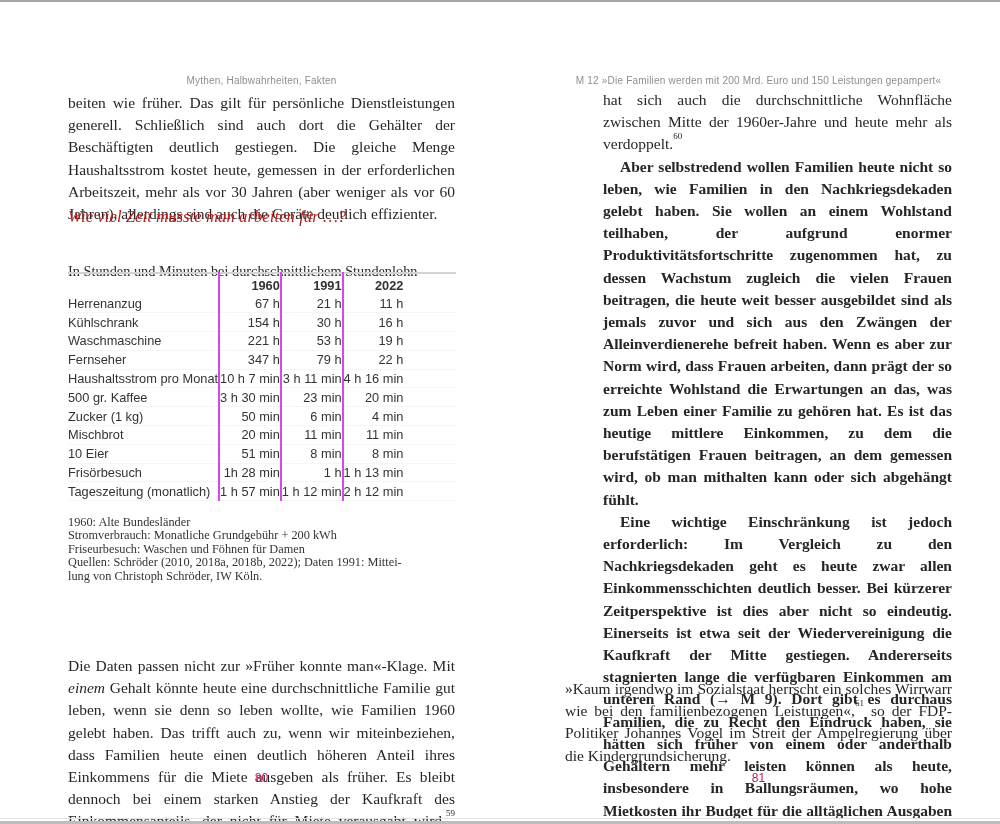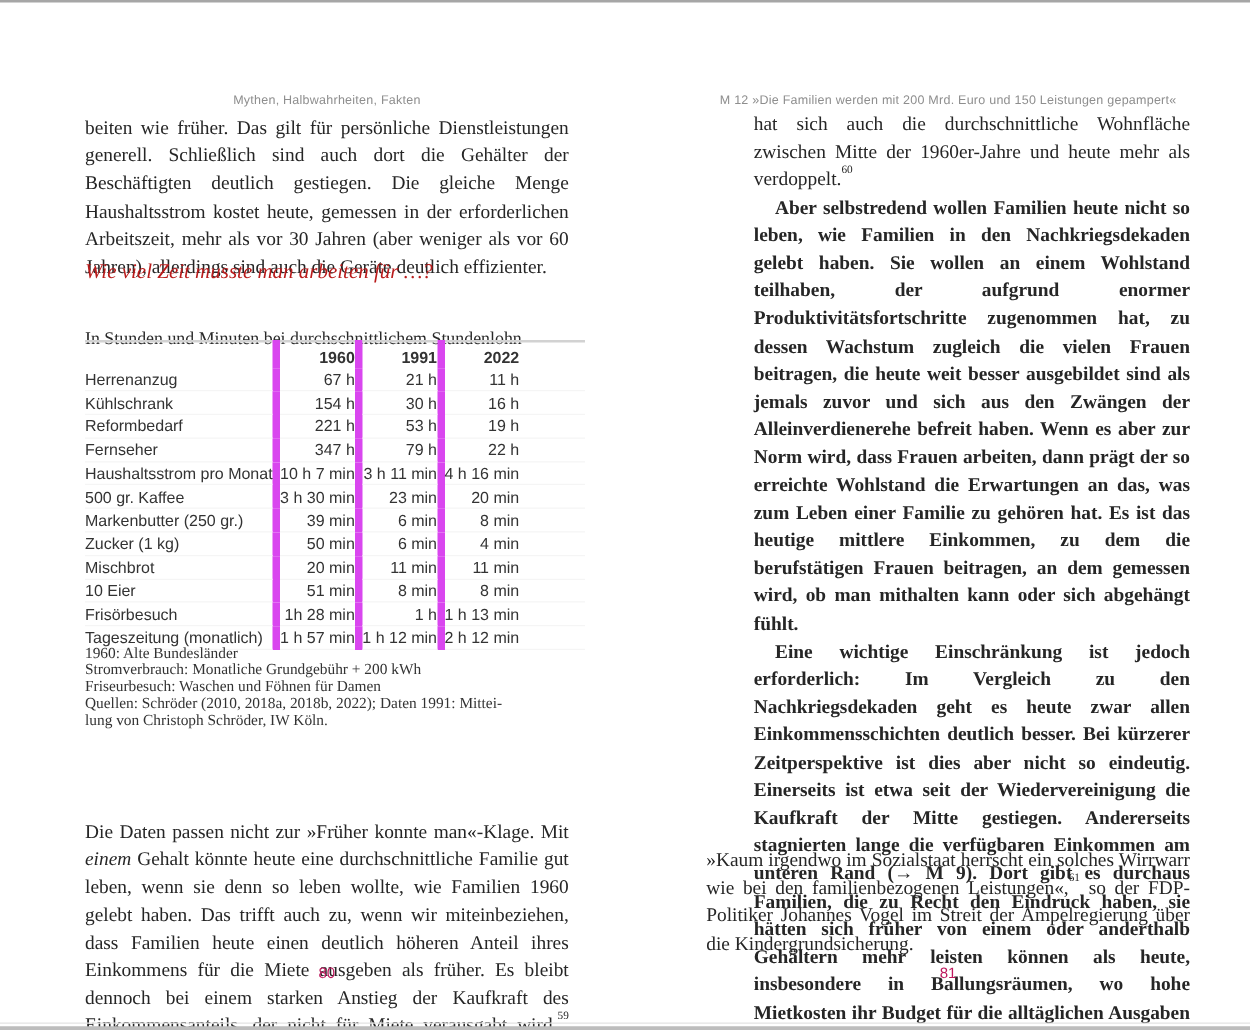--- a/index.html
+++ b/index.html
@@ -36,21 +36,21 @@
   .table-caption{top:241px;font-size:14.3px;color:#2a2a2a;}
   table.time-table{
     top:272px;position:absolute;width:100%;
     border-collapse:collapse;border-top:2px solid #d2d2d2;
     font-family:"Liberation Sans","DejaVu Sans",sans-serif;
     font-size:12.8px;color:#333;table-layout:auto;
   }
   table.time-table th{font-weight:bold;text-align:right;padding:3.5px 0 2px 0;white-space:nowrap;}
   table.time-table th:first-child{text-align:left;}
   table.time-table td{padding:1.4px 0;white-space:nowrap;}
-  table.time-table td.val,table.time-table th.val{text-align:right;border-left:6px solid #d946ef;}
+  table.time-table td.val,table.time-table th.val{text-align:right;border-left:2px solid #d946ef;}
   table.time-table tbody tr{border-bottom:1px solid #f5f5f5;}
   table.time-table td:last-child,table.time-table th:last-child{padding-right:53px;}
   col.c1960{width:62px;} col.c1991{width:64px;} col.c2022{width:113px;}
   .notes{top:494px;font-size:12.3px;line-height:13.4px;color:#333;}
   .para-top{top:92px;}
   .para-bottom{top:617px;margin-top:38px;}
   .flow{top:89px;margin-left:38px;}
   .m12{top:563px;font-family:"Liberation Sans","DejaVu Sans",sans-serif;color:#141414;}
   .m12 .m12-label,.m12 .m12-line{
     font-size:18.5px;font-weight:700;line-height:31.5px;
@@ -94,21 +94,21 @@
           <td class="val">21 h</td>
           <td class="val">11 h</td>
         </tr>
         <tr>
           <td>Kühlschrank</td>
           <td class="val">154 h</td>
           <td class="val">30 h</td>
           <td class="val">16 h</td>
         </tr>
         <tr>
-          <td>Reformbedarf</td>
+          <td>Waschmaschine</td>
           <td class="val">221 h</td>
           <td class="val">53 h</td>
           <td class="val">19 h</td>
         </tr>
         <tr>
           <td>Fernseher</td>
           <td class="val">347 h</td>
           <td class="val">79 h</td>
           <td class="val">22 h</td>
         </tr>
@@ -116,26 +116,20 @@
           <td>Haushaltsstrom pro Monat</td>
           <td class="val">10 h 7 min</td>
           <td class="val">3 h 11 min</td>
           <td class="val">4 h 16 min</td>
         </tr>
         <tr>
           <td>500 gr. Kaffee</td>
           <td class="val">3 h 30 min</td>
           <td class="val">23 min</td>
           <td class="val">20 min</td>
-        </tr>
-        <tr>
-          <td>Markenbutter (250 gr.)</td>
-          <td class="val">39 min</td>
-          <td class="val">6 min</td>
-          <td class="val">8 min</td>
         </tr>
         <tr>
           <td>Zucker (1 kg)</td>
           <td class="val">50 min</td>
           <td class="val">6 min</td>
           <td class="val">4 min</td>
         </tr>
         <tr>
           <td>Mischbrot</td>
           <td class="val">20 min</td>

